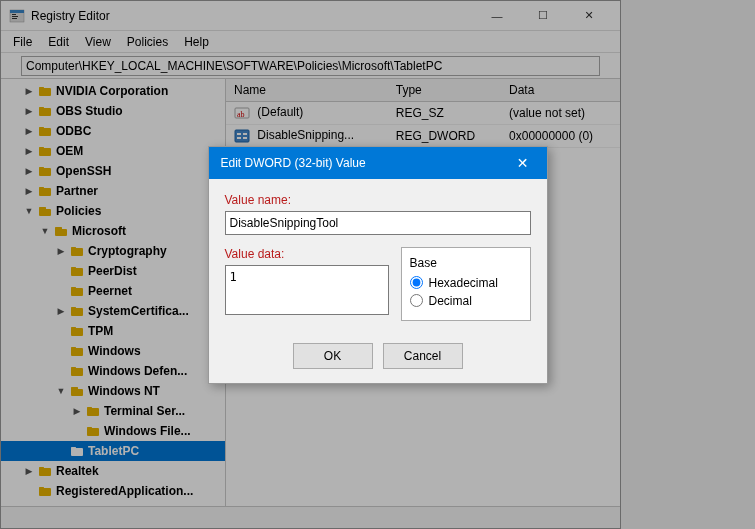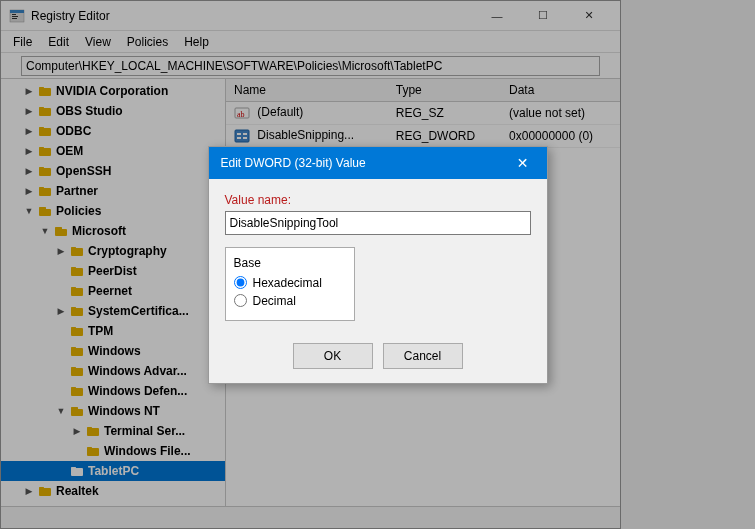--- a/index.html
+++ b/index.html
@@ -524,30 +524,20 @@
         <span class="expander spacer"></span>
         <span class="folder-icon folder-yellow">
           <svg class="folder-svg" viewBox="0 0 14 14">
               <rect x="1" y="4" width="12" height="8" rx="1" fill="#e8b400"></rect>
               <rect x="1" y="3" width="5" height="2" rx="0.5" fill="#e8b400"></rect>
             </svg>
         </span>
         <span class="tree-label">Windows</span>
       </div>
 
-      <div class="tree-item indent-3">
-        <span class="expander spacer"></span>
-        <span class="folder-icon folder-yellow">
-          <svg class="folder-svg" viewBox="0 0 14 14">
-              <rect x="1" y="4" width="12" height="8" rx="1" fill="#e8b400"></rect>
-              <rect x="1" y="3" width="5" height="2" rx="0.5" fill="#e8b400"></rect>
-            </svg>
-        </span>
-        <span class="tree-label">Windows Advar...</span>
-      </div>
 
       <div class="tree-item indent-3">
         <span class="expander spacer"></span>
         <span class="folder-icon folder-yellow">
           <svg class="folder-svg" viewBox="0 0 14 14">
               <rect x="1" y="4" width="12" height="8" rx="1" fill="#e8b400"></rect>
               <rect x="1" y="3" width="5" height="2" rx="0.5" fill="#e8b400"></rect>
             </svg>
         </span>
         <span class="tree-label">Windows Defen...</span>
@@ -676,20 +666,24 @@
     <div class="dialog-title-bar">
       <span class="dialog-title-text">Edit DWORD (32-bit) Value</span>
       <button class="dialog-close-btn">✕</button>
     </div>
 
     <div class="dialog-body">
       <div class="field-label">Value name:</div>
       <input type="text" class="text-input" value="DisableSnippingTool" style="">
 
       <div class="data-row">
+        <div class="data-section">
+          <div class="field-label">Value data:</div>
+          <textarea class="data-textarea" style="">1</textarea>
+        </div>
         <div class="base-section">
           <div class="base-title">Base</div>
           <div class="radio-row">
             <input type="radio" class="radio-input" name="base" id="hex-radio" checked="" style="">
             <label class="radio-label" for="hex-radio">Hexadecimal</label>
           </div>
           <div class="radio-row">
             <input type="radio" class="radio-input" name="base" id="dec-radio" style="">
             <label class="radio-label" for="dec-radio">Decimal</label>
           </div>

